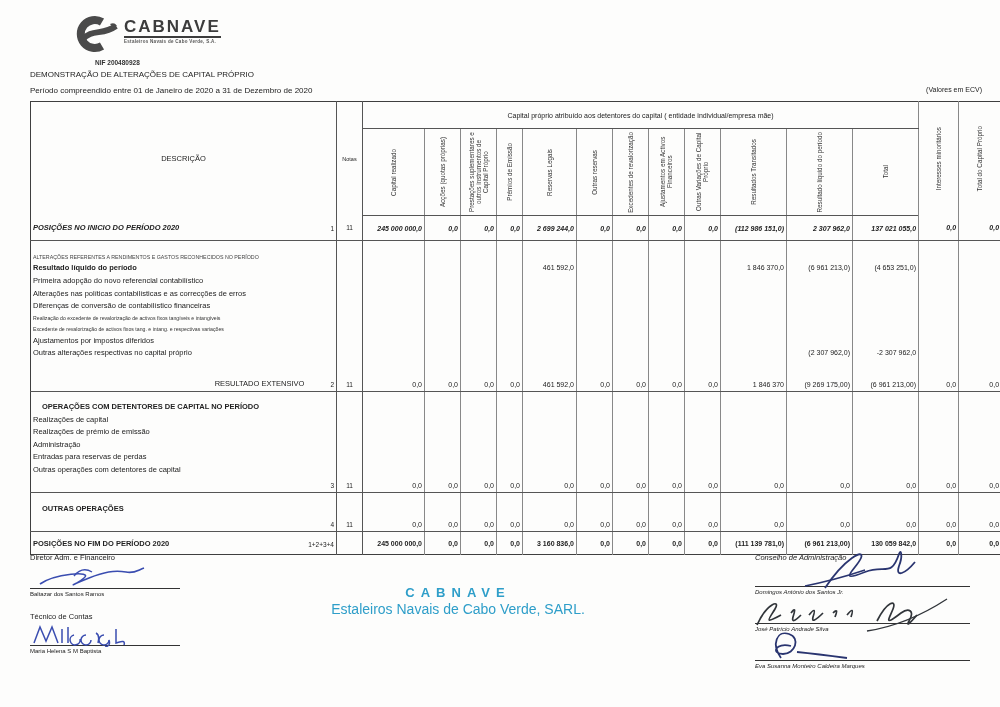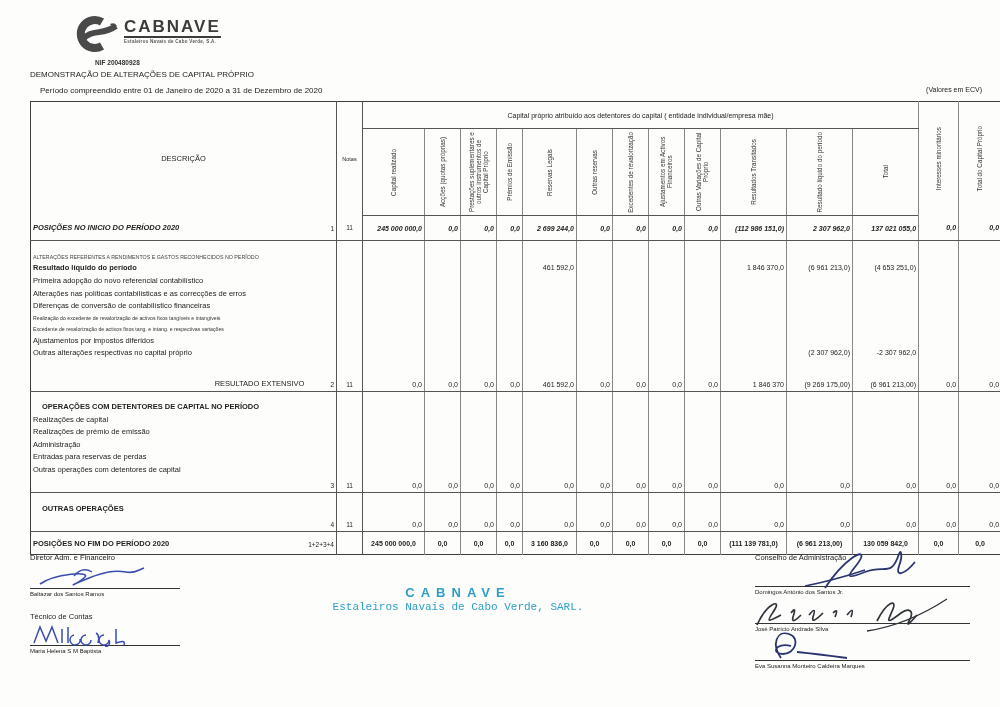--- a/index.html
+++ b/index.html
@@ -8,21 +8,21 @@
     background:#fdfdfc;font-family:"Liberation Sans",sans-serif;color:#222;
   }
   
   .logo{position:absolute;left:72px;top:14px;display:flex;align-items:flex-start;}
   .logo-mark{width:46px;height:40px;}
   .logo-text{margin-left:6px;margin-top:4px;}
   .logo-name{font-size:17px;font-weight:bold;letter-spacing:2px;color:#3c3c3c;line-height:1;}
   .logo-tag{font-size:4.5px;font-weight:bold;color:#555;border-top:2px solid #3c3c3c;padding-top:1px;margin-top:1px;letter-spacing:.3px;}
   .nif{position:absolute;left:95px;top:59px;font-size:6.5px;font-weight:bold;color:#333;}
   .doc-title{position:absolute;left:30px;top:70px;font-size:8px;color:#222;}
-  .doc-period{position:absolute;left:40px;top:86px;font-size:8px;color:#222;}
+  .doc-period{position:absolute;left:30px;top:86px;font-size:8px;color:#222;}
   .valores{position:absolute;right:18px;top:86px;font-size:7px;color:#222;}
 
   
   table.main{
     position:absolute;left:30px;top:101px;width:955px;border-collapse:collapse;table-layout:fixed;
     border:1.5px solid #3f3f3f;
   }
   table.main th,table.main td{padding:0 2px;overflow:hidden;white-space:nowrap;}
   th.g{border-bottom:1px solid #555;font-size:7px;font-weight:normal;height:26px;text-align:center;vertical-align:middle;}
   th.deschead{border-right:1px solid #555;font-size:7.5px;font-weight:normal;text-align:center;vertical-align:middle;}
@@ -38,33 +38,33 @@
   tr.r-opening{height:25px;} tr.r-opening td{border-bottom:1px solid #555;vertical-align:middle;}
   tr.r-opening .dtext,tr.r-opening td.val{font-weight:bold;font-style:italic;}
   tr.r-note{height:19px;} tr.r-note .dtext{font-size:5.3px;color:#444;} tr.r-note td{vertical-align:bottom;}
   tr.r-bold{height:15px;} tr.r-bold .dtext{font-weight:bold;} tr.r-bold td{vertical-align:middle;}
   tr.r-detail{height:12.5px;} tr.r-detail td{vertical-align:middle;}
   tr.r-tiny{height:11px;} tr.r-tiny .dtext{font-size:5.2px;color:#333;} tr.r-tiny td{vertical-align:middle;}
   tr.r-subtotal{height:32px;} tr.r-subtotal td{border-bottom:1px solid #555;vertical-align:bottom;padding-bottom:3px;}
   tr.r-subtotal .dwrap{justify-content:flex-end;gap:26px;}
   tr.r-section{height:22px;} tr.r-section .dtext{font-weight:bold;margin-left:9px;} tr.r-section td{vertical-align:bottom;padding-bottom:2px;}
   tr.r-sum{height:17px;} tr.r-sum td{border-bottom:1px solid #555;vertical-align:bottom;padding-bottom:3px;}
-  tr.r-closing{height:23px;} tr.r-closing td{vertical-align:middle;text-align:center;}
+  tr.r-closing{height:23px;} tr.r-closing td{vertical-align:middle;}
   tr.r-closing .dtext,tr.r-closing td.val{font-weight:bold;}
   .rnum{font-size:6.5px;font-weight:normal;}
 
   
   .f-label{font-size:7.5px;color:#222;}
   .f-name{font-size:6px;color:#222;}
   .sigline{border-bottom:1px solid #333;}
   .fl-block{position:absolute;left:30px;width:150px;}
   .stamp{position:absolute;left:318px;top:585px;width:280px;text-align:center;}
   .stamp-1{font-size:13px;letter-spacing:6px;color:#2e9ec9;font-weight:bold;font-family:"Liberation Sans",sans-serif;}
-  .stamp-2{font-size:11px;color:#2e9ec9;font-family:Liberation Mono, monospace;margin-top:1px;}
-  .fr-block{position:absolute;left:755px;top:553px;width:215px;}
+  .stamp-2{font-size:14px;color:#2e9ec9;font-family:Liberation Sans, sans-serif;margin-top:1px;}
+  .fr-block{position:absolute;left:755px;top:553px;width:215px;font-style:italic;}
   .fr-row{position:relative;margin-bottom:4px;}
   svg.sig{position:absolute;pointer-events:none;}
 </style>
 </head>
 <body>
 
 <div class="logo">
   <svg class="logo-mark" viewBox="0 0 46 40">
     <path d="M30 8 A14 14 0 1 0 30 32" fill="none" stroke="#4a4a4a" stroke-width="8"></path>
     <path d="M10 26 C20 14 30 22 44 12" fill="none" stroke="#4a4a4a" stroke-width="6"></path>

